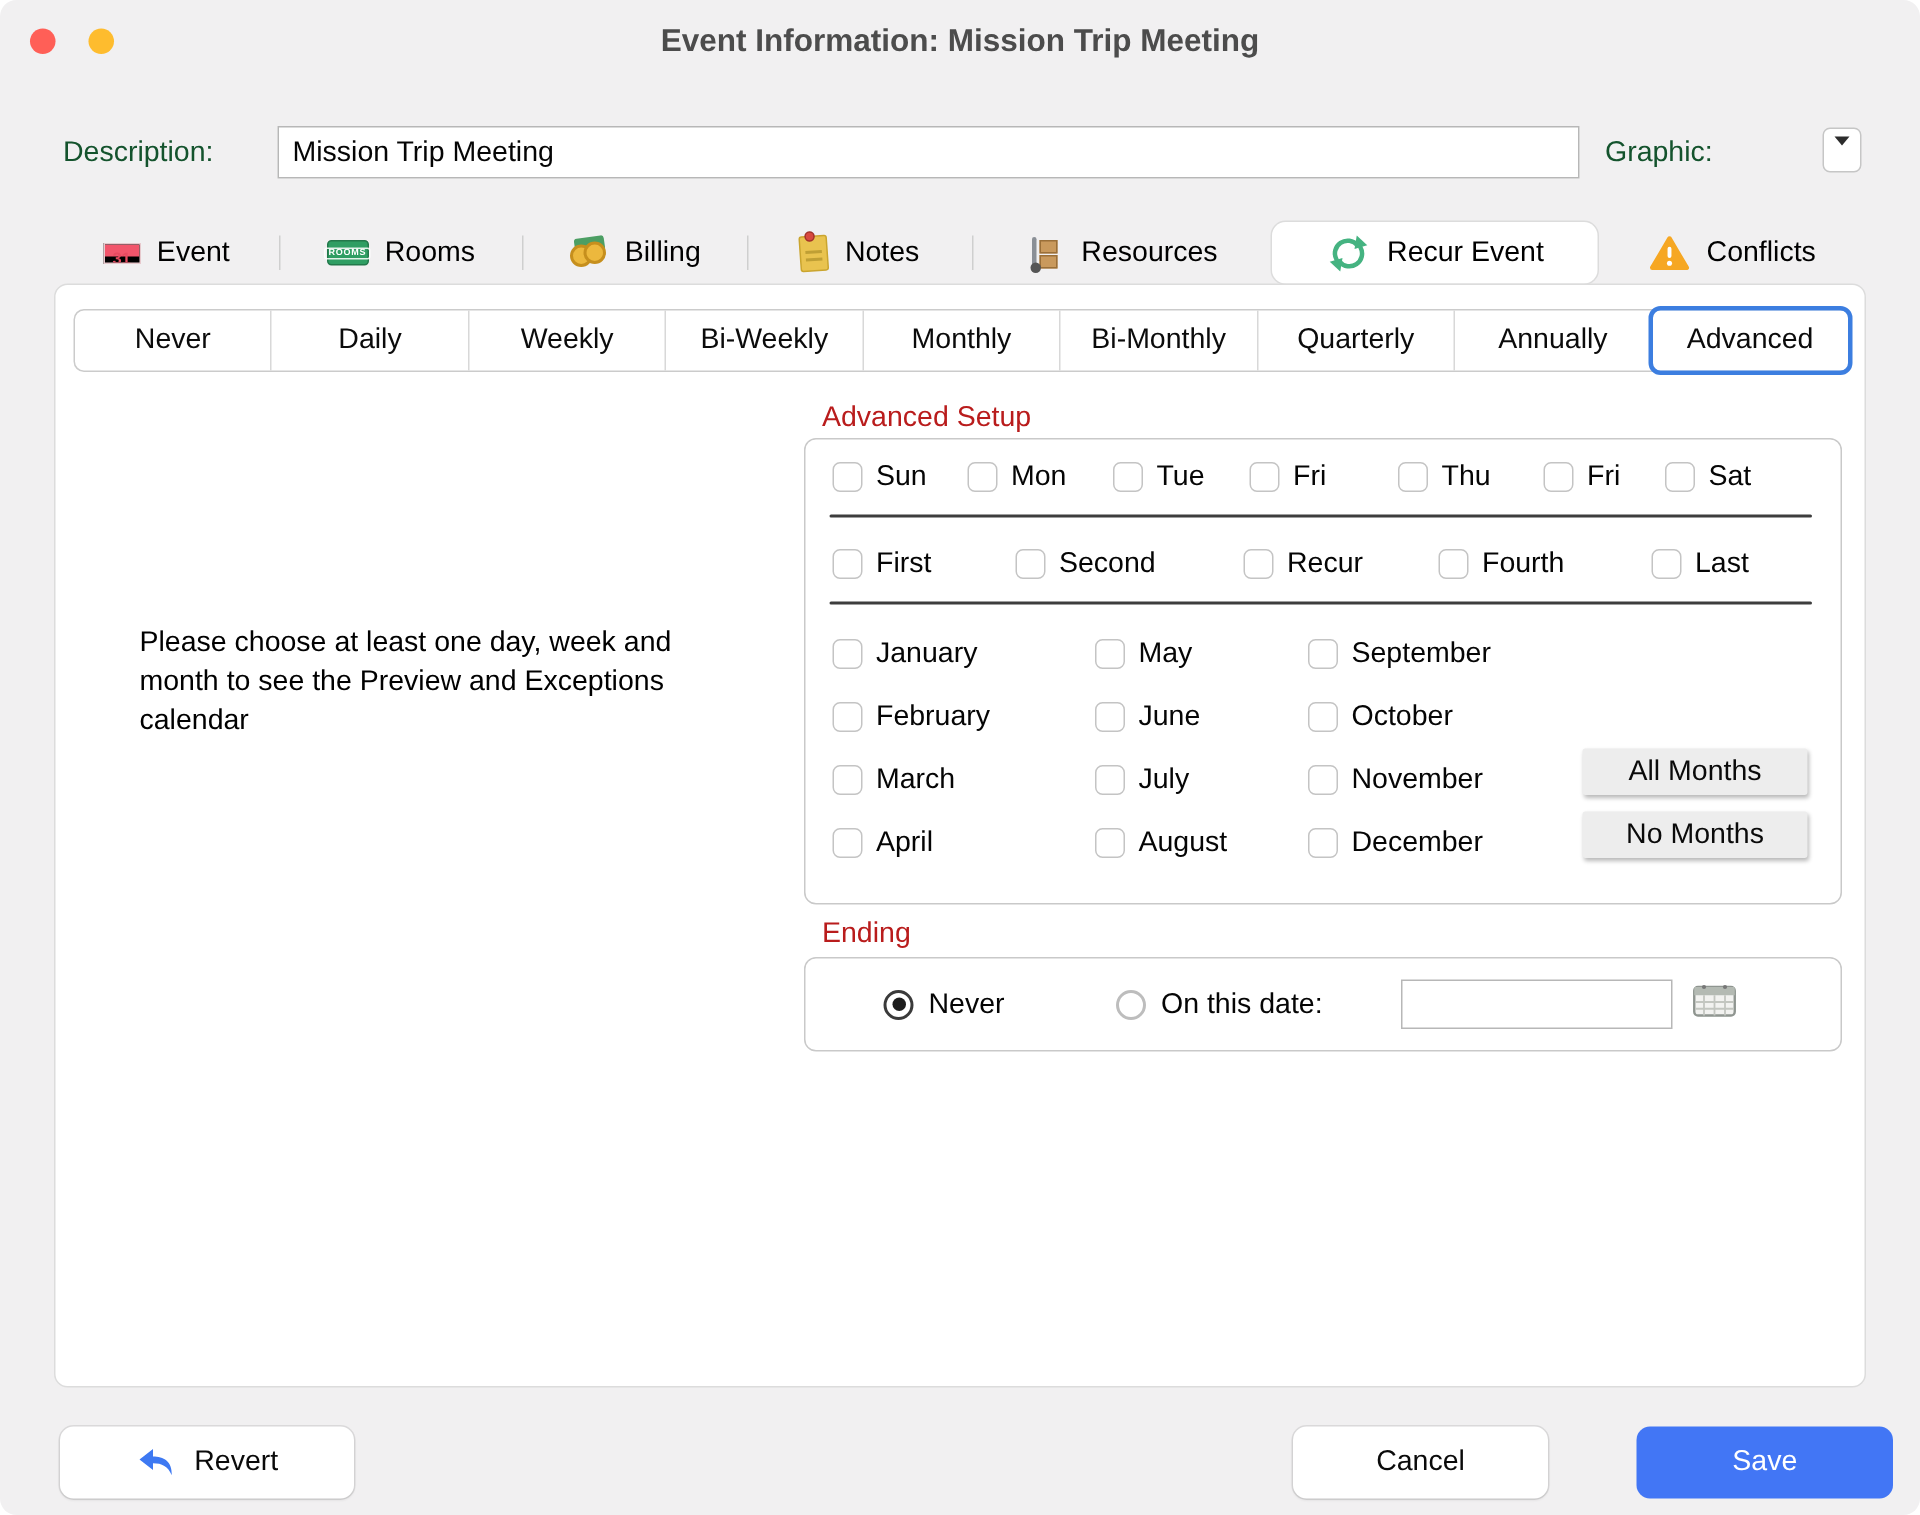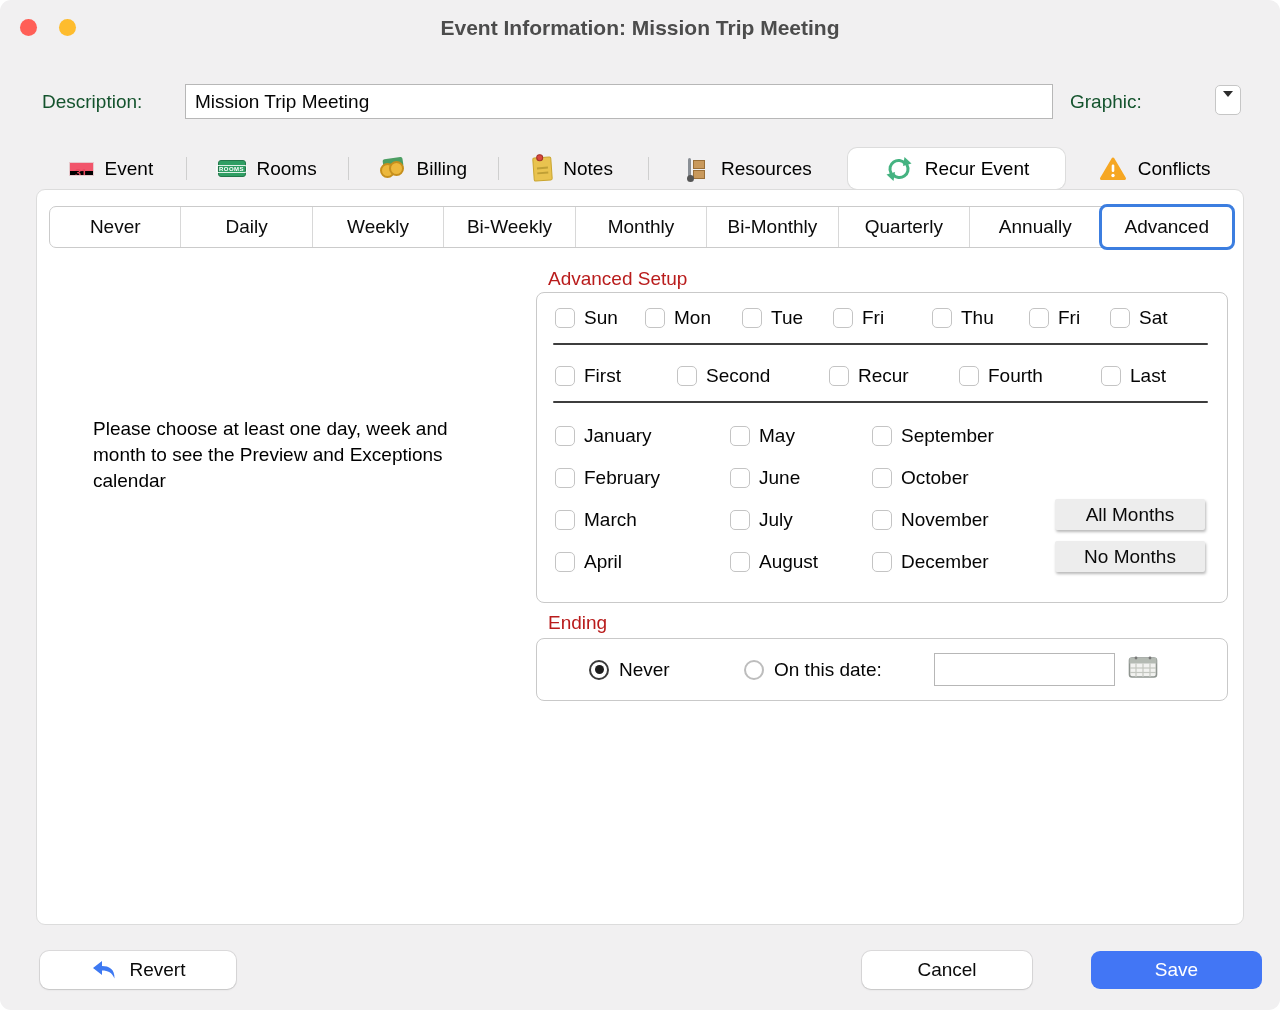--- a/index.html
+++ b/index.html
@@ -54,21 +54,21 @@
   
   .ritem{position:absolute;top:0;bottom:0;display:flex;align-items:center;gap:10px;}
   .radio{width:20px;height:20px;border-radius:50%;border:2px solid #bdbdbd;background:#fff;display:flex;align-items:center;justify-content:center;flex:none;}
   .radio.on{border-color:#3a3a3a;}
   .rdot{width:9px;height:9px;border-radius:50%;background:#1d1d1d;}
   .rlabel{font-size:19px;color:#050505;white-space:nowrap;}
   .date-input{position:absolute;left:397px;top:14px;width:181px;height:33px;border:1px solid #b7b7b7;background:#fff;
     font-family:"Liberation Sans",sans-serif;font-size:18px;padding:0 8px;outline:none;}
   .end-cal{position:absolute;left:590px;top:15px;}
   
-  .foot-btn{position:absolute;top:951px;height:38px;background:#fff;border-radius:9px;
+  .foot-btn{position:absolute;top:951px;height:48px;background:#fff;border-radius:9px;
     box-shadow:0 0 0 1px rgba(0,0,0,0.09), 0 1px 2px rgba(0,0,0,0.10);
     display:flex;align-items:center;justify-content:center;gap:13px;font-size:19px;color:#0a0a0a;cursor:default;}
   .foot-btn.save{background:#4276f5;color:#ffffff;box-shadow:none;}
   
   .icon{display:block;flex:none;}
   .cal{position:relative;width:25px;height:14px;border-radius:0;background:#000000;border:1px solid #e7c9cd;overflow:hidden;}
   .cal-top{position:absolute;top:0;left:0;right:0;height:8px;background:#f2556b;}
   .cal-num{position:absolute;top:8px;left:0;right:0;bottom:0;display:flex;align-items:center;justify-content:center;
     font-size:11px;font-weight:bold;color:#e84a60;}
   .rooms{width:28px;height:17px;background:#2f9e63;border:1px solid #23784b;border-radius:3px;display:flex;align-items:center;justify-content:center;}

